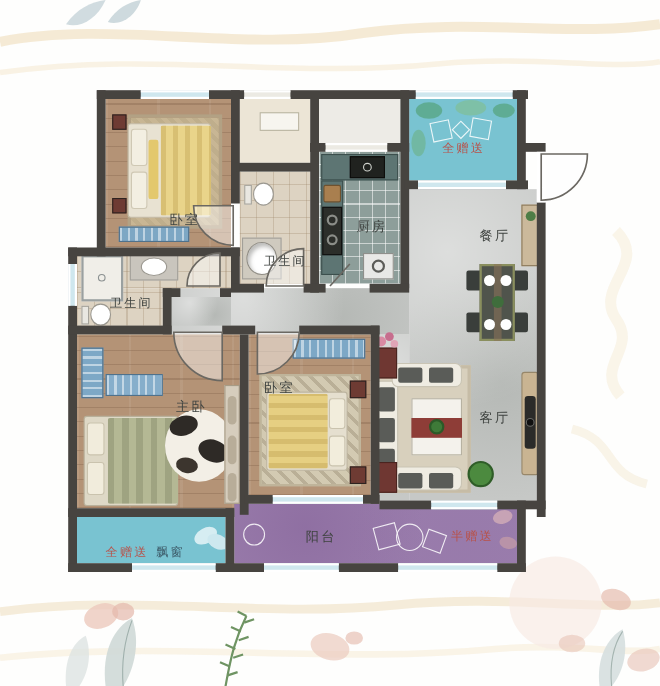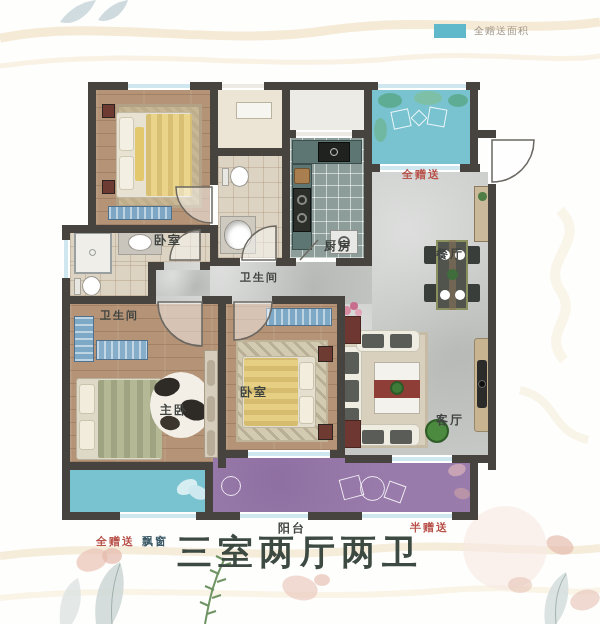--- a/index.html
+++ b/index.html
@@ -10,21 +10,21 @@
   .winv{position:absolute;background:#cfe7ee;border-left:2px solid #ffffff;border-right:2px solid #ffffff;box-sizing:border-box;z-index:32;}
   .win.lt{background:#eceae3;}
   .floor{position:absolute;z-index:10;}
   .wood{background:#b49376;background-image:repeating-linear-gradient(0deg,rgba(90,60,40,.20) 0 1px,transparent 1px 13px),repeating-linear-gradient(90deg,rgba(255,255,255,.07) 0 2px,transparent 2px 47px);}
   .tile{background:#ddd3c2;background-image:repeating-linear-gradient(0deg,rgba(150,125,95,.28) 0 1px,transparent 1px 15px),repeating-linear-gradient(90deg,rgba(150,125,95,.28) 0 1px,transparent 1px 15px);}
   .marble{background:#c6c8c6;background-image:radial-gradient(circle at 30% 20%,rgba(255,255,255,.40),transparent 60%),radial-gradient(circle at 72% 62%,rgba(150,156,150,.35),transparent 55%);}
   .kfloor{background:#8d9e9a;background-image:repeating-linear-gradient(0deg,rgba(255,255,255,.55) 0 1px,transparent 1px 12px),repeating-linear-gradient(90deg,rgba(255,255,255,.55) 0 1px,transparent 1px 12px);}
   .cyan{background:#79c3d1;}
   .purple{background:#9a7dac;background-image:radial-gradient(circle at 25% 40%,rgba(130,95,150,.45),transparent 55%),radial-gradient(circle at 80% 60%,rgba(150,120,170,.5),transparent 50%);}
   .fur{position:absolute;z-index:20;box-sizing:border-box;}
-  .lbl{position:absolute;z-index:40;font-size:12px;font-weight:bold;color:#3f4340;letter-spacing:2px;white-space:nowrap;margin-top:40px;}
+  .lbl{position:absolute;z-index:40;font-size:12px;font-weight:normal;color:#3f4340;letter-spacing:2px;white-space:nowrap;}
   .lbl.red{color:#b8524a;font-size:11px;}
   .lbl.bay{color:#3c5a68;}
   #legend{position:absolute;left:434px;top:20px;z-index:50;}
   .lgrow{position:relative;height:25px;}
   .sw{display:inline-block;width:32px;height:14px;vertical-align:middle;}
   .lgtxt{display:inline-block;margin-left:8px;font-size:10px;color:#a2968a;letter-spacing:1px;vertical-align:middle;}
   #title{position:absolute;left:0;top:531px;width:600px;text-align:center;z-index:50;color:#3d4a42;}
   #title .t1{font-size:35px;font-weight:bold;letter-spacing:2px;line-height:44px;}
   #title .t2{font-size:35px;font-weight:bold;letter-spacing:6px;line-height:42px;}
   svg.overlay{position:absolute;left:0;top:0;z-index:35;pointer-events:none;}
@@ -55,23 +55,20 @@
     <path d="M96,624 C92,592 104,570 120,562 C128,584 122,608 112,624 Z" fill="#cfd9d7" opacity="0.9"></path>
     <path d="M112,624 C110,600 114,580 120,564" stroke="#9fb0ac" stroke-width="1" fill="none"></path>
     <path d="M60,624 C58,600 66,584 78,578 C84,596 80,612 72,624 Z" fill="#dde4e2" opacity="0.8"></path>
     <path d="M545,624 C542,598 552,580 566,572 C572,592 566,612 556,624 Z" fill="#d6dfdf" opacity="0.9"></path>
     <path d="M556,624 C554,602 558,586 566,574" stroke="#a4b4b0" stroke-width="1" fill="none"></path>
     <path d="M205,624 C210,596 214,580 224,560" stroke="#6f9463" stroke-width="2" fill="none"></path>
     <path d="M224,560 l-8,-4 M222,566 l9,-3 M219,574 l-9,-4 M217,582 l9,-3 M214,590 l-9,-4 M212,598 l9,-3 M209,606 l-9,-4 M207,614 l9,-3" stroke="#6f9463" stroke-width="2" fill="none"></path>
   </svg>
 
   <div id="legend">
-    <div class="lgrow">
-      <span class="sw" style="background: rgb(95, 185, 202);"></span><span class="lgtxt">全赠送面积</span>
-    </div>
   </div>
 
   <div class="floor wood" style="left:96px;top:90px;width:114px;height:135px;"></div>
   <div class="floor" style="left:218px;top:90px;width:64px;height:58px;background:#ece5d6;"></div>
   <div class="floor tile" style="left:218px;top:156px;width:64px;height:102px;"></div>
   <div class="floor kfloor" style="left:290px;top:138px;width:74px;height:120px;"></div>
   <div class="floor" style="left:290px;top:90px;width:74px;height:40px;background:#edebe6;"></div>
   <div class="floor cyan" style="left:372px;top:90px;width:98px;height:74px;"></div>
   <div class="floor marble" style="left:372px;top:172px;width:116px;height:283px;"></div>
   <div class="floor marble" style="left:345px;top:304px;width:27px;height:151px;"></div>
@@ -264,16 +261,15 @@
   <div class="lbl" style="left:436px;top:372px;">客厅</div>
   <div class="lbl" style="left:160px;top:362px;">主卧</div>
   <div class="lbl" style="left:240px;top:344px;">卧室</div>
   <div class="lbl" style="left:278px;top:480px;">阳台</div>
   <div class="lbl bay" style="left:142px;top:494px;font-size:11px;">飘窗</div>
   <div class="lbl red" style="left:402px;top:127px;">全赠送</div>
   <div class="lbl red" style="left:96px;top:494px;">全赠送</div>
   <div class="lbl red" style="left:410px;top:480px;">半赠送</div>
 
   <div id="title">
-    <div class="t2">三室两厅两卫</div>
   </div>
 
 </div>
 
 </body></html>

